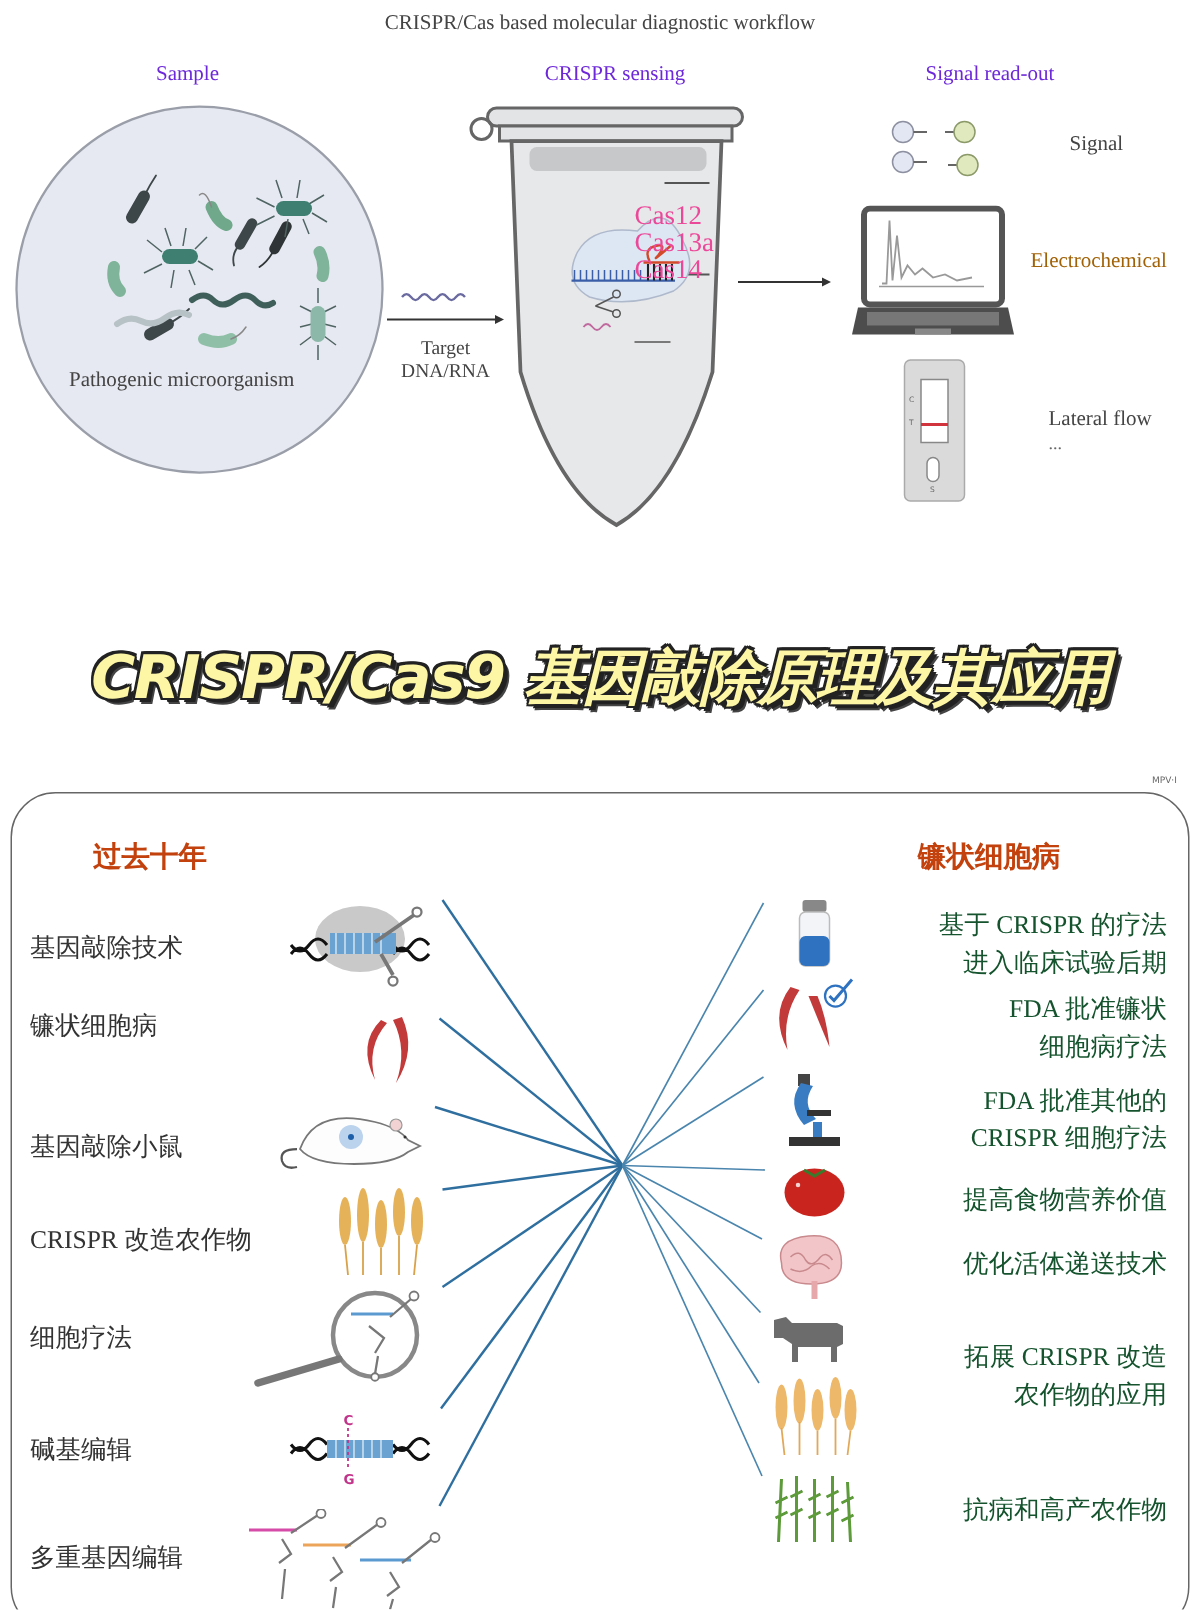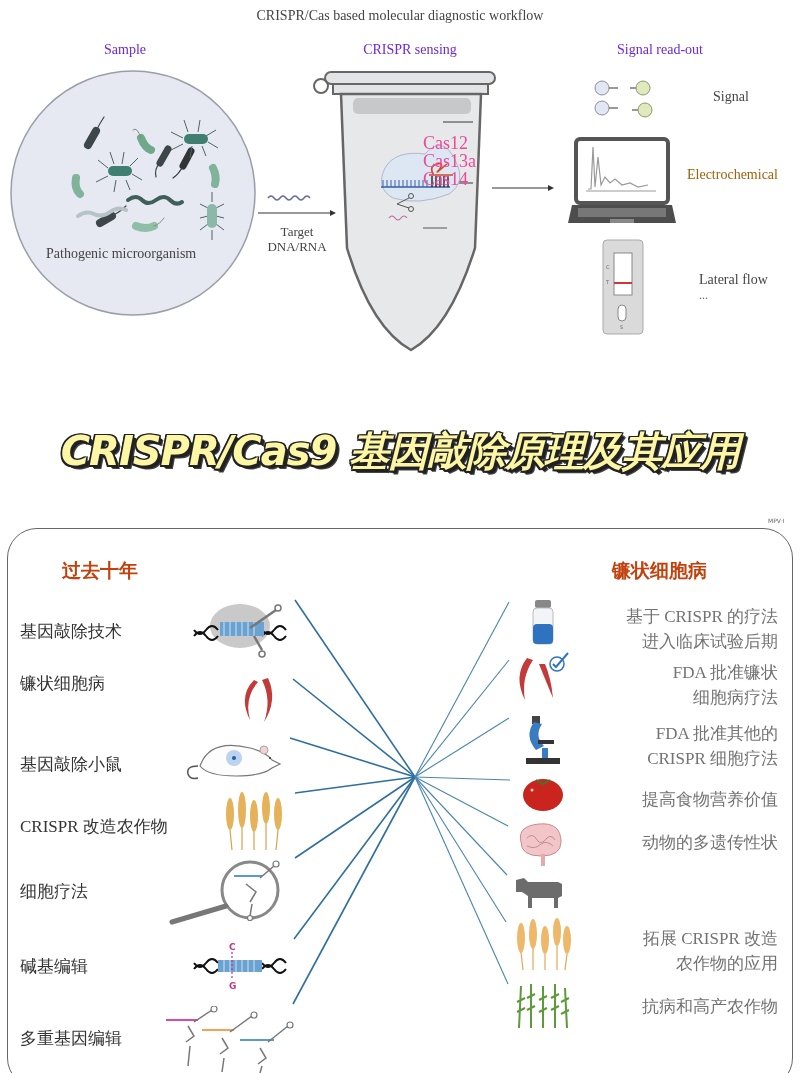--- a/index.html
+++ b/index.html
@@ -17,21 +17,21 @@
   
   #banner{left:0;width:800px;top:424px;text-align:center;font-family:"DejaVu Sans","Liberation Sans",sans-serif;font-weight:bold;font-style:italic;font-size:40px;color:#fdf7a5;letter-spacing:-1px;
     text-shadow:-1.5px -1.5px 0 #222,1.5px -1.5px 0 #222,-1.5px 1.5px 0 #222,1.5px 1.5px 0 #222,0 -1.5px 0 #222,0 1.5px 0 #222,-1.5px 0 0 #222,1.5px 0 0 #222,3px 3px 0 #222,4px 4px 0 #444;}
   
   #panel{left:7px;top:528px;width:786px;height:560px;border:1.5px solid #666;border-radius:30px;box-sizing:border-box;}
   #panel-tag{left:768px;top:517px;font-size:6px;color:#666;}
   .col-head{font-family:"DejaVu Sans","Liberation Sans",sans-serif;font-weight:bold;font-size:19px;color:#c2410c;}
   #past-head{left:62px;top:558px;}
   #future-head{left:612px;top:558px;}
   .past-item{left:20px;font-size:17px;color:#333;white-space:nowrap;}
-  .future-item{right:22px;width:220px;font-size:17px;color:#737373;text-align:right;line-height:25px;}
+  .future-item{right:22px;width:220px;font-size:17px;color:#14532d;text-align:right;line-height:25px;}
   svg{display:block;}
 </style>
 </head>
 <body>
 
 <div id="wf-title" class="abs serif">CRISPR/Cas based molecular  diagnostic workflow</div>
 <div id="head-sample" class="abs wf-head">Sample</div>
 <div id="head-sensing" class="abs wf-head">CRISPR sensing</div>
 <div id="head-readout" class="abs wf-head">Signal read-out</div>
 
@@ -329,25 +329,25 @@
   <div>细胞病疗法</div>
 </div>
 <div class="abs future-item" style="top:721px;">
   <div>FDA 批准其他的</div>
   <div>CRISPR 细胞疗法</div>
 </div>
 <div class="abs future-item" style="top:787px;">
   <div>提高食物营养价值</div>
 </div>
 <div class="abs future-item" style="top:830px;">
-  <div>动物的多遗传性状</div>
+  <div>优化活体递送技术</div>
 </div>
 <div class="abs future-item" style="top:870px;">
 </div>
-<div class="abs future-item" style="top:926px;">
+<div class="abs future-item" style="top:892px;">
   <div>拓展 CRISPR 改造</div>
   <div>农作物的应用</div>
 </div>
 <div class="abs future-item" style="top:994px;">
   <div>抗病和高产农作物</div>
 </div>
 
 <div class="abs" style="left:528px;top:598px;width:30px;height:48px;">
   <svg width="30" height="48" viewBox="0 0 30 48">
     <rect x="7" y="2" width="16" height="8" rx="2" fill="#888"></rect>

